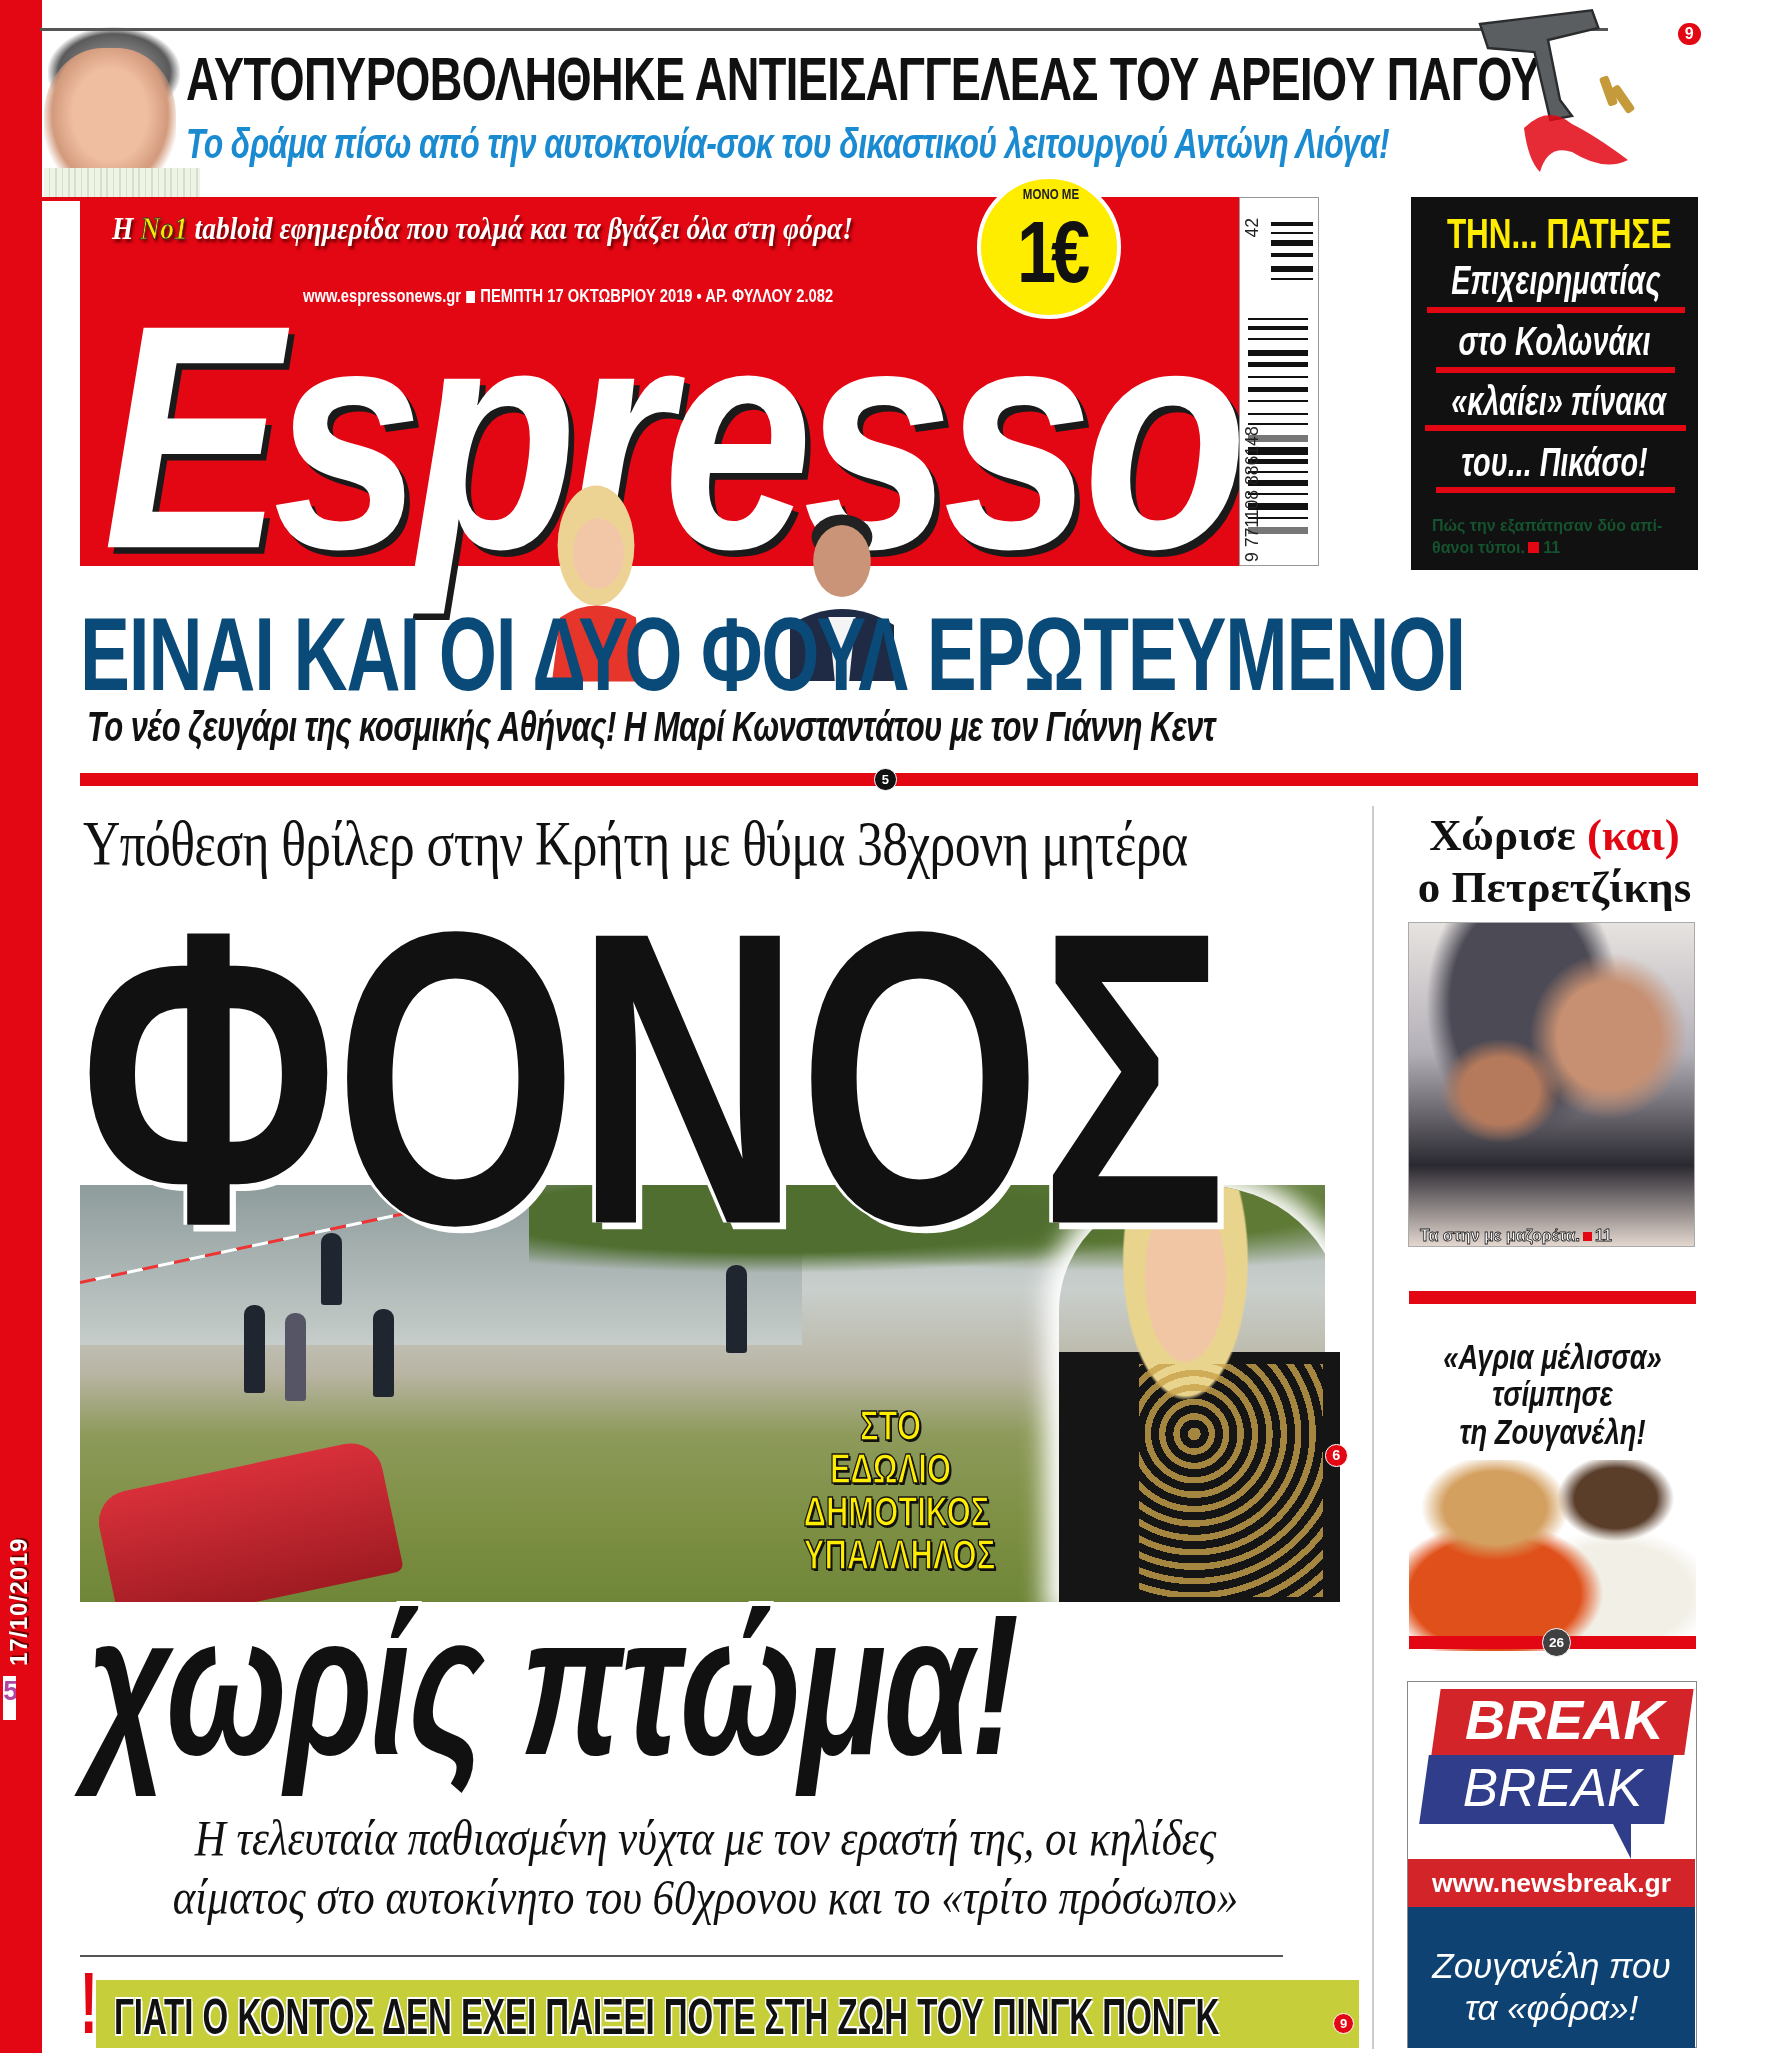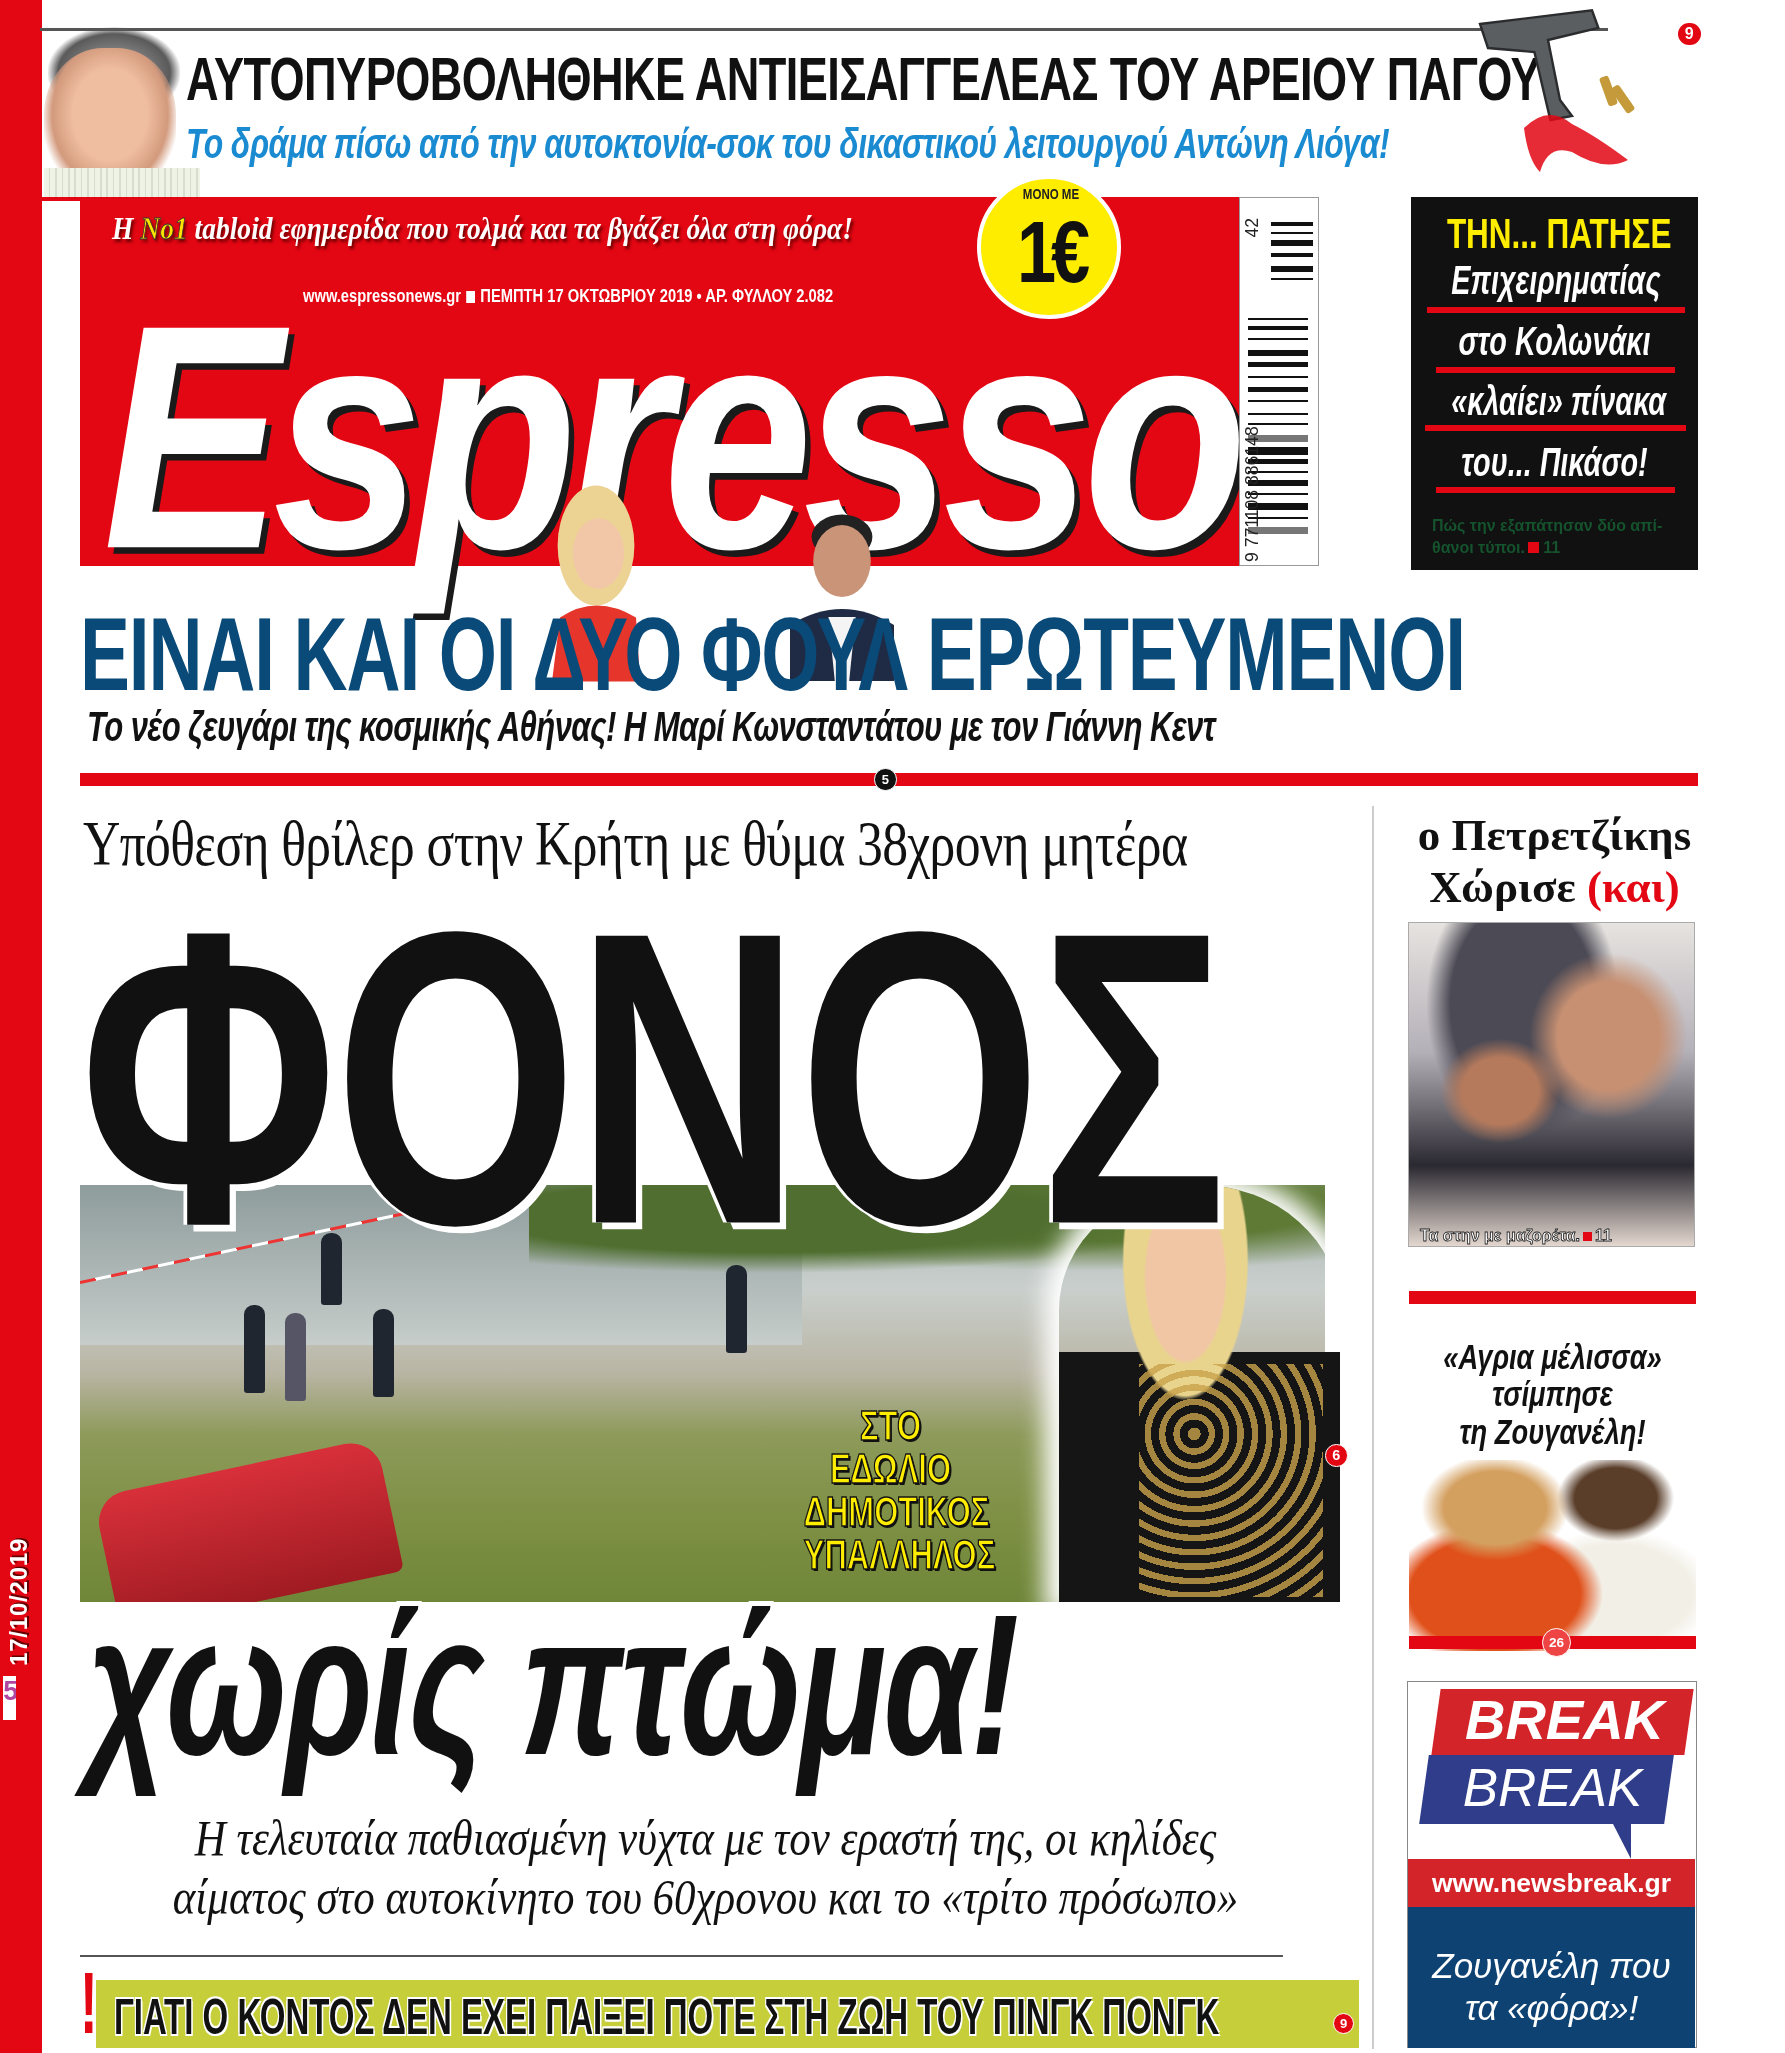--- a/index.html
+++ b/index.html
@@ -112,21 +112,21 @@
   #selfie-caption .sq { display:inline-block; width: 8.8px; height: 8.8px; background:#e30613; margin: 0 3.2px; -webkit-text-stroke: 0; }
 
   #red-rule-26a { left: 1409px; top: 1291px; width: 287px; height: 13px; background: #e30613; }
   #melissa-head { left: 1409px; top: 1338px; width: 287px; text-align:center; font-weight: bold; font-style: italic; font-size: 35px; line-height: 1.07; color:#111; transform: scaleX(0.78); }
   #actors { left: 1409px; top: 1460px; width: 287px; height: 191px;
      background: radial-gradient(ellipse at 30% 25%, #d4a060 0 18%, transparent 26%),
                  radial-gradient(ellipse at 30% 70%, #e0501a 0 30%, transparent 38%),
                  radial-gradient(ellipse at 72% 20%, #5a3e2a 0 14%, transparent 20%),
                  radial-gradient(ellipse at 72% 70%, #f2efe6 0 26%, transparent 34%); }
   #red-rule-26b { left: 1409px; top: 1636px; width: 287px; height: 13px; background: #e30613; }
-  #badge-26 { left: 1542px; top: 1628px; width: 29px; height: 29px; border-radius: 50%; background:#ef4444; color:#fff; border:1.6px solid #fff; font-weight:bold; font-size:13.6px; display:flex; align-items:center; justify-content:center; }
+  #badge-26 { left: 1542px; top: 1628px; width: 29px; height: 29px; border-radius: 50%; background:#404040; color:#fff; border:1.6px solid #fff; font-weight:bold; font-size:13.6px; display:flex; align-items:center; justify-content:center; }
 
   #newsbreak { left: 1407px; top: 1681px; width: 290px; height: 367px; border: 1.6px solid #888; background: #fff; overflow: hidden; }
   #nb-news { left: 1436px; top: 1689px; width: 253px; height: 66px; background: #d3242a; transform: skewX(-8deg); }
   #nb-break { left: 1424px; top: 1755px; width: 245px; height: 69px; background: #2f3d8a; transform: skewX(-8deg); }
   #nb-tail { left: 1612px; top: 1822px; width: 0; height: 0; border-left: 19px solid transparent; border-right: 0 solid transparent; border-top: 37px solid #2f3d8a; }
   #nb-news-txt { left: 1452px; top: 1692px; width: 225px; text-align:center; font-weight:bold; font-style:italic; font-size: 56px; color:#fff; line-height: 1; }
   #nb-break-txt { left: 1440px; top: 1761px; width: 225px; text-align:center; font-style:italic; font-size: 53px; color:#fff; line-height: 1; }
   #nb-url { left: 1408px; top: 1859px; width: 287px; height: 48px; background: #d3242a; color:#fff; font-weight:bold; font-size: 26.5px; display:flex; align-items:center; justify-content:center; }
   #nb-slogan-bg { left: 1408px; top: 1907px; width: 287px; height: 141px; background: #0d4273; }
   #nb-slogan { left: 1408px; top: 1945px; width: 287px; text-align:center; font-style: italic; font-size: 35px; color:#fff; line-height: 1.2; }
@@ -257,22 +257,22 @@
 
 <div id="bottom-rule" class="abs"></div>
 <div id="bottom-bar" class="abs"></div>
 <div id="bottom-excl" class="abs">!</div>
 <div id="bottom-head" class="abs">ΓΙΑΤΙ Ο ΚΟΝΤΟΣ ΔΕΝ ΕΧΕΙ ΠΑΙΞΕΙ ΠΟΤΕ ΣΤΗ ΖΩΗ ΤΟΥ ΠΙΝΓΚ ΠΟΝΓΚ</div>
 <div id="badge-9-bottom" class="abs">9</div>
 
 <div id="col-divider" class="abs"></div>
 
 <div id="petretzikis-head" class="abs">
+  <div><span>Χώρισε </span><span class="red">(και)</span></div>
   <div>ο Πετρετζίκηs</div>
-  <div><span>Χώρισε </span><span class="red">(και)</span></div>
 </div>
 <div id="selfie" class="abs"></div>
 <div id="selfie-caption" class="abs"><span>Τα στην με μαζορέτα.</span><span class="sq"></span><span>11</span></div>
 
 <div id="red-rule-26a" class="abs"></div>
 <div id="melissa-head" class="abs">
   <div>«Αγρια μέλισσα»</div>
   <div>τσίμπησε</div>
   <div>τη Ζουγανέλη!</div>
 </div>

